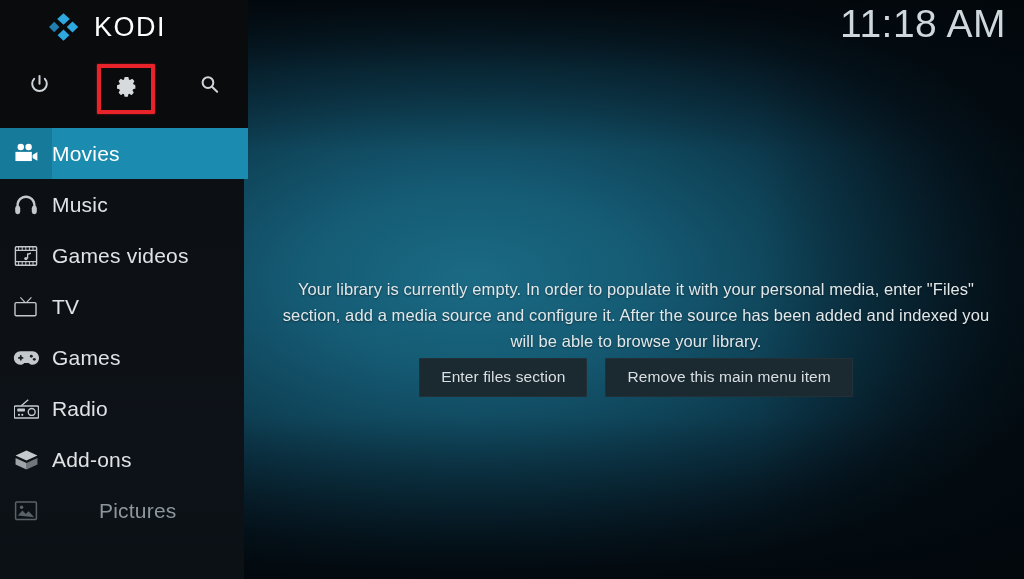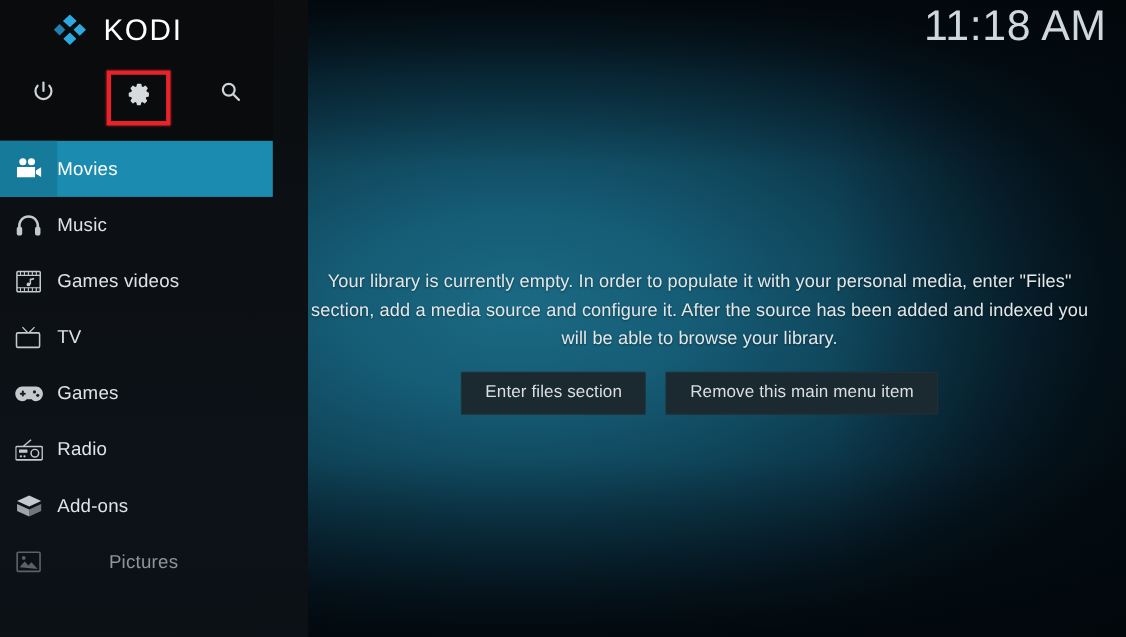--- a/index.html
+++ b/index.html
@@ -20,21 +20,21 @@
   }
   .bg-vignette {
     position:absolute; inset:0;
     background:
       linear-gradient(to bottom, rgba(2,6,10,0.82) 0%, rgba(2,6,10,0.30) 12%, rgba(2,6,10,0) 26%, rgba(2,6,10,0) 72%, rgba(2,6,10,0.42) 90%, rgba(2,6,10,0.75) 100%),
       linear-gradient(to right, rgba(2,6,10,0.45) 0%, rgba(2,6,10,0) 18%, rgba(2,6,10,0) 74%, rgba(2,6,10,0.55) 100%);
   }
 
   
   .sidebar {
-    position:absolute; left:0; top:0; width:280px; height:579px;
+    position:absolute; left:0; top:0; width:244px; height:579px;
     background:linear-gradient(to bottom, #0b0d0f 0%, #0c1014 40%, #0d1218 75%, #0c1116 100%);
     z-index:5;
   }
   .sidebar-top {
     position:absolute; left:0; top:0; width:248px; height:128px;
     background:#0a0b0d;
   }
 
   
   .logo-row {
@@ -70,21 +70,21 @@
   .menu { position:absolute; left:0; top:128px; width:248px; }
   .menu-item {
     position:relative; height:51px; display:flex; align-items:center;
     color:#e3e6e8;
   }
   .menu-item .mi-iconcell {
     width:52px; height:51px; display:flex; align-items:center; justify-content:center;
     flex:0 0 52px;
   }
   .menu-item .mi-label {
-    font-size:17px; color:#dfe3e6; letter-spacing:0.2px; white-space:nowrap;
+    font-size:21px; color:#dfe3e6; letter-spacing:0.2px; white-space:nowrap;
   }
   .menu-item.selected {
     background:#1b8cb0;
   }
   .menu-item.selected .mi-iconcell {
     background:#167a9b;
   }
   .menu-item.selected .mi-label { color:#ffffff; }
   .menu-item.dim .mi-label { color:#8d969c;margin-left:47px; }
   .menu-item.dim svg { opacity:0.55; }
@@ -101,22 +101,23 @@
     z-index:3;
   }
   .empty-wrap {
     position:absolute; left:0; right:0; top:243px;
     display:flex; flex-direction:column; align-items:center;
   }
   .empty-text {
     width:715px; text-align:center; color:#e2e8ea;
     font-size:16.5px; line-height:26px; letter-spacing:0.1px;
     text-shadow:0 1px 2px rgba(0,0,0,0.45);
-  }
-  .btn-row { margin-top:17px; display:flex; gap:18px; }
+    margin-top:33px;
+  }
+  .btn-row { margin-top:4px; display:flex; gap:18px; }
   .btn {
     background:#1b2a31; color:#d9dfe2; font-size:15.5px;
     padding:10px 22px 11px; border:none; border-radius:1px;
     font-family:"Liberation Sans", sans-serif; letter-spacing:0.1px;
     box-shadow:inset 0 0 0 1px rgba(255,255,255,0.03);
   }
 </style>
 </head>
 <body>
 

